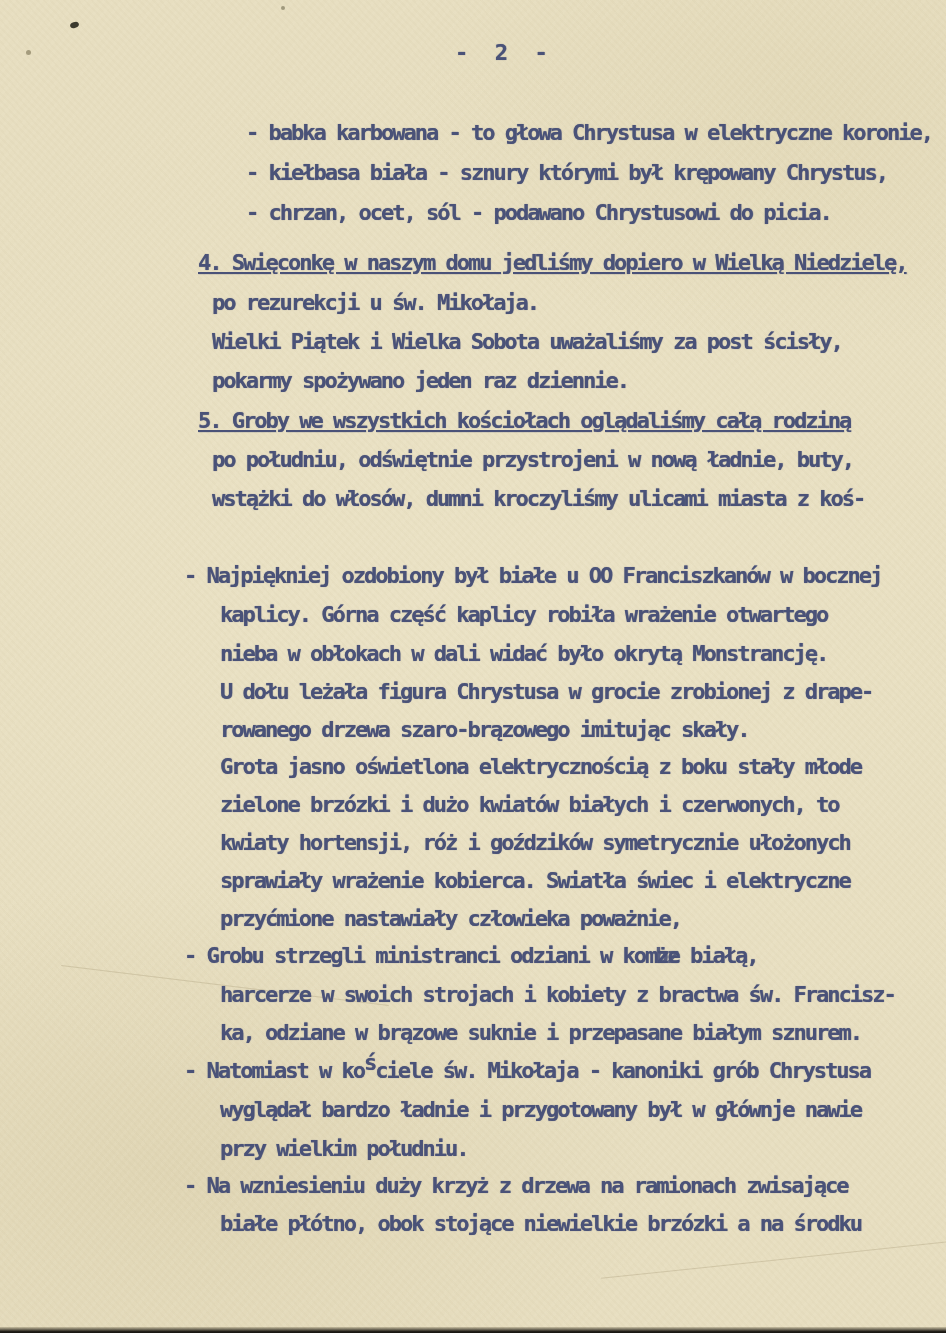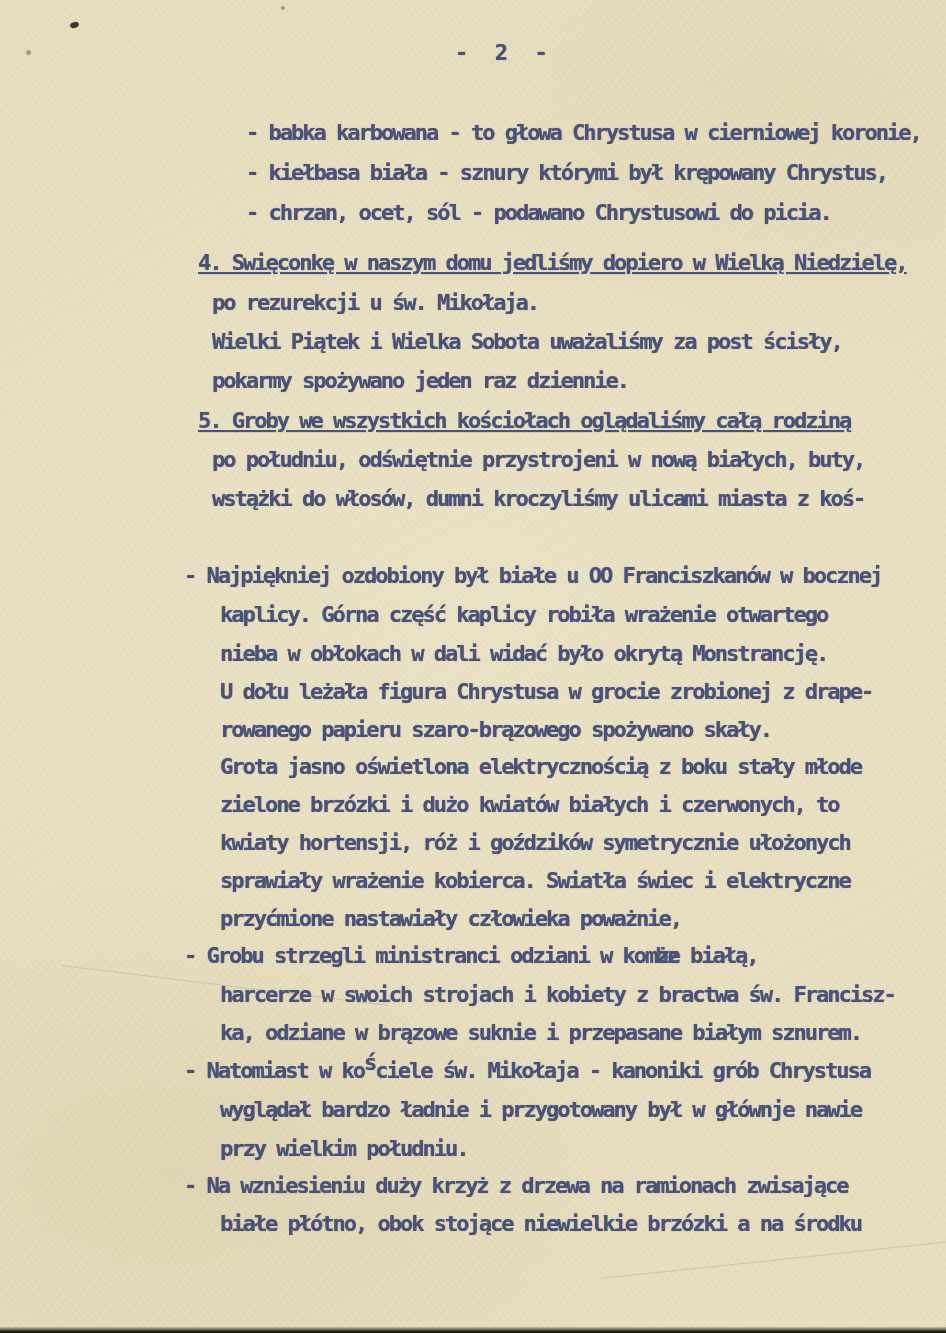--- a/index.html
+++ b/index.html
@@ -60,38 +60,38 @@
 <div class="paper">
   <div class="grain"></div>
   <div class="crease c1"></div>
   <div class="crease c2"></div>
   <div class="speck s1"></div>
   <div class="speck s2"></div>
   <div class="speck s3"></div>
 
   <div class="line pagenum" style="top:40px">-  2  -</div>
 
-  <div class="line b1" style="top:120px">- babka karbowana - to głowa Chrystusa w cierniowej koronie,</div>
+  <div class="line b1" style="top:120px">- babka karbowana - to głowa Chrystusa w elektryczne koronie,</div>
   <div class="line b1" style="top:160px">- kiełbasa biała - sznury którymi był krępowany Chrystus,</div>
   <div class="line b1" style="top:200px">- chrzan, ocet, sól - podawano Chrystusowi do picia.</div>
 
   <div class="line num" style="top:250px">4. Swięconkę w naszym domu jedliśmy dopiero w Wielką Niedzielę,</div>
   <div class="line numc" style="top:290px">po rezurekcji u św. Mikołaja.</div>
   <div class="line numc" style="top:329px">Wielki Piątek i Wielka Sobota uważaliśmy za post ścisły,</div>
   <div class="line numc" style="top:368px">pokarmy spożywano jeden raz dziennie.</div>
 
   <div class="line num" style="top:408px">5. Groby we wszystkich kościołach oglądaliśmy całą rodziną</div>
-  <div class="line numc" style="top:447px">po południu, odświętnie przystrojeni w nową białych, buty,</div>
+  <div class="line numc" style="top:447px">po południu, odświętnie przystrojeni w nową ładnie, buty,</div>
   <div class="line numc" style="top:486px">wstążki do włosów, dumni kroczyliśmy ulicami miasta z koś-</div>
 
   <div class="line sb" style="top:563px">- Najpiękniej ozdobiony był białe u OO Franciszkanów w bocznej</div>
   <div class="line sbc" style="top:602px">kaplicy. Górna część kaplicy robiła wrażenie otwartego</div>
   <div class="line sbc" style="top:641px">nieba w obłokach w dali widać było okrytą Monstrancję.</div>
   <div class="line sbc" style="top:679px">U dołu leżała figura Chrystusa w grocie zrobionej z drape-</div>
-  <div class="line sbc" style="top:717px">rowanego papieru szaro-brązowego spożywano skały.</div>
+  <div class="line sbc" style="top:717px">rowanego drzewa szaro-brązowego imitując skały.</div>
   <div class="line sbc" style="top:754px">Grota jasno oświetlona elektrycznością z boku stały młode</div>
   <div class="line sbc" style="top:792px">zielone brzózki i dużo kwiatów białych i czerwonych, to</div>
   <div class="line sbc" style="top:830px">kwiaty hortensji, róż i goździków symetrycznie ułożonych</div>
   <div class="line sbc" style="top:868px">sprawiały wrażenie kobierca. Swiatła świec i elektryczne</div>
   <div class="line sbc" style="top:906px">przyćmione nastawiały człowieka poważnie,</div>
 
   <div class="line sb" style="top:943px"><span>- Grobu strzegli ministranci odziani w kom</span><span class="overstrike"><span class="ov-under">bz</span><span>że</span></span><span> białą,</span></div>
   <div class="line sbc" style="top:982px">harcerze w swoich strojach i kobiety z bractwa św. Francisz-</div>
   <div class="line sbc" style="top:1020px">ka, odziane w brązowe suknie i przepasane białym sznurem.</div>
 

